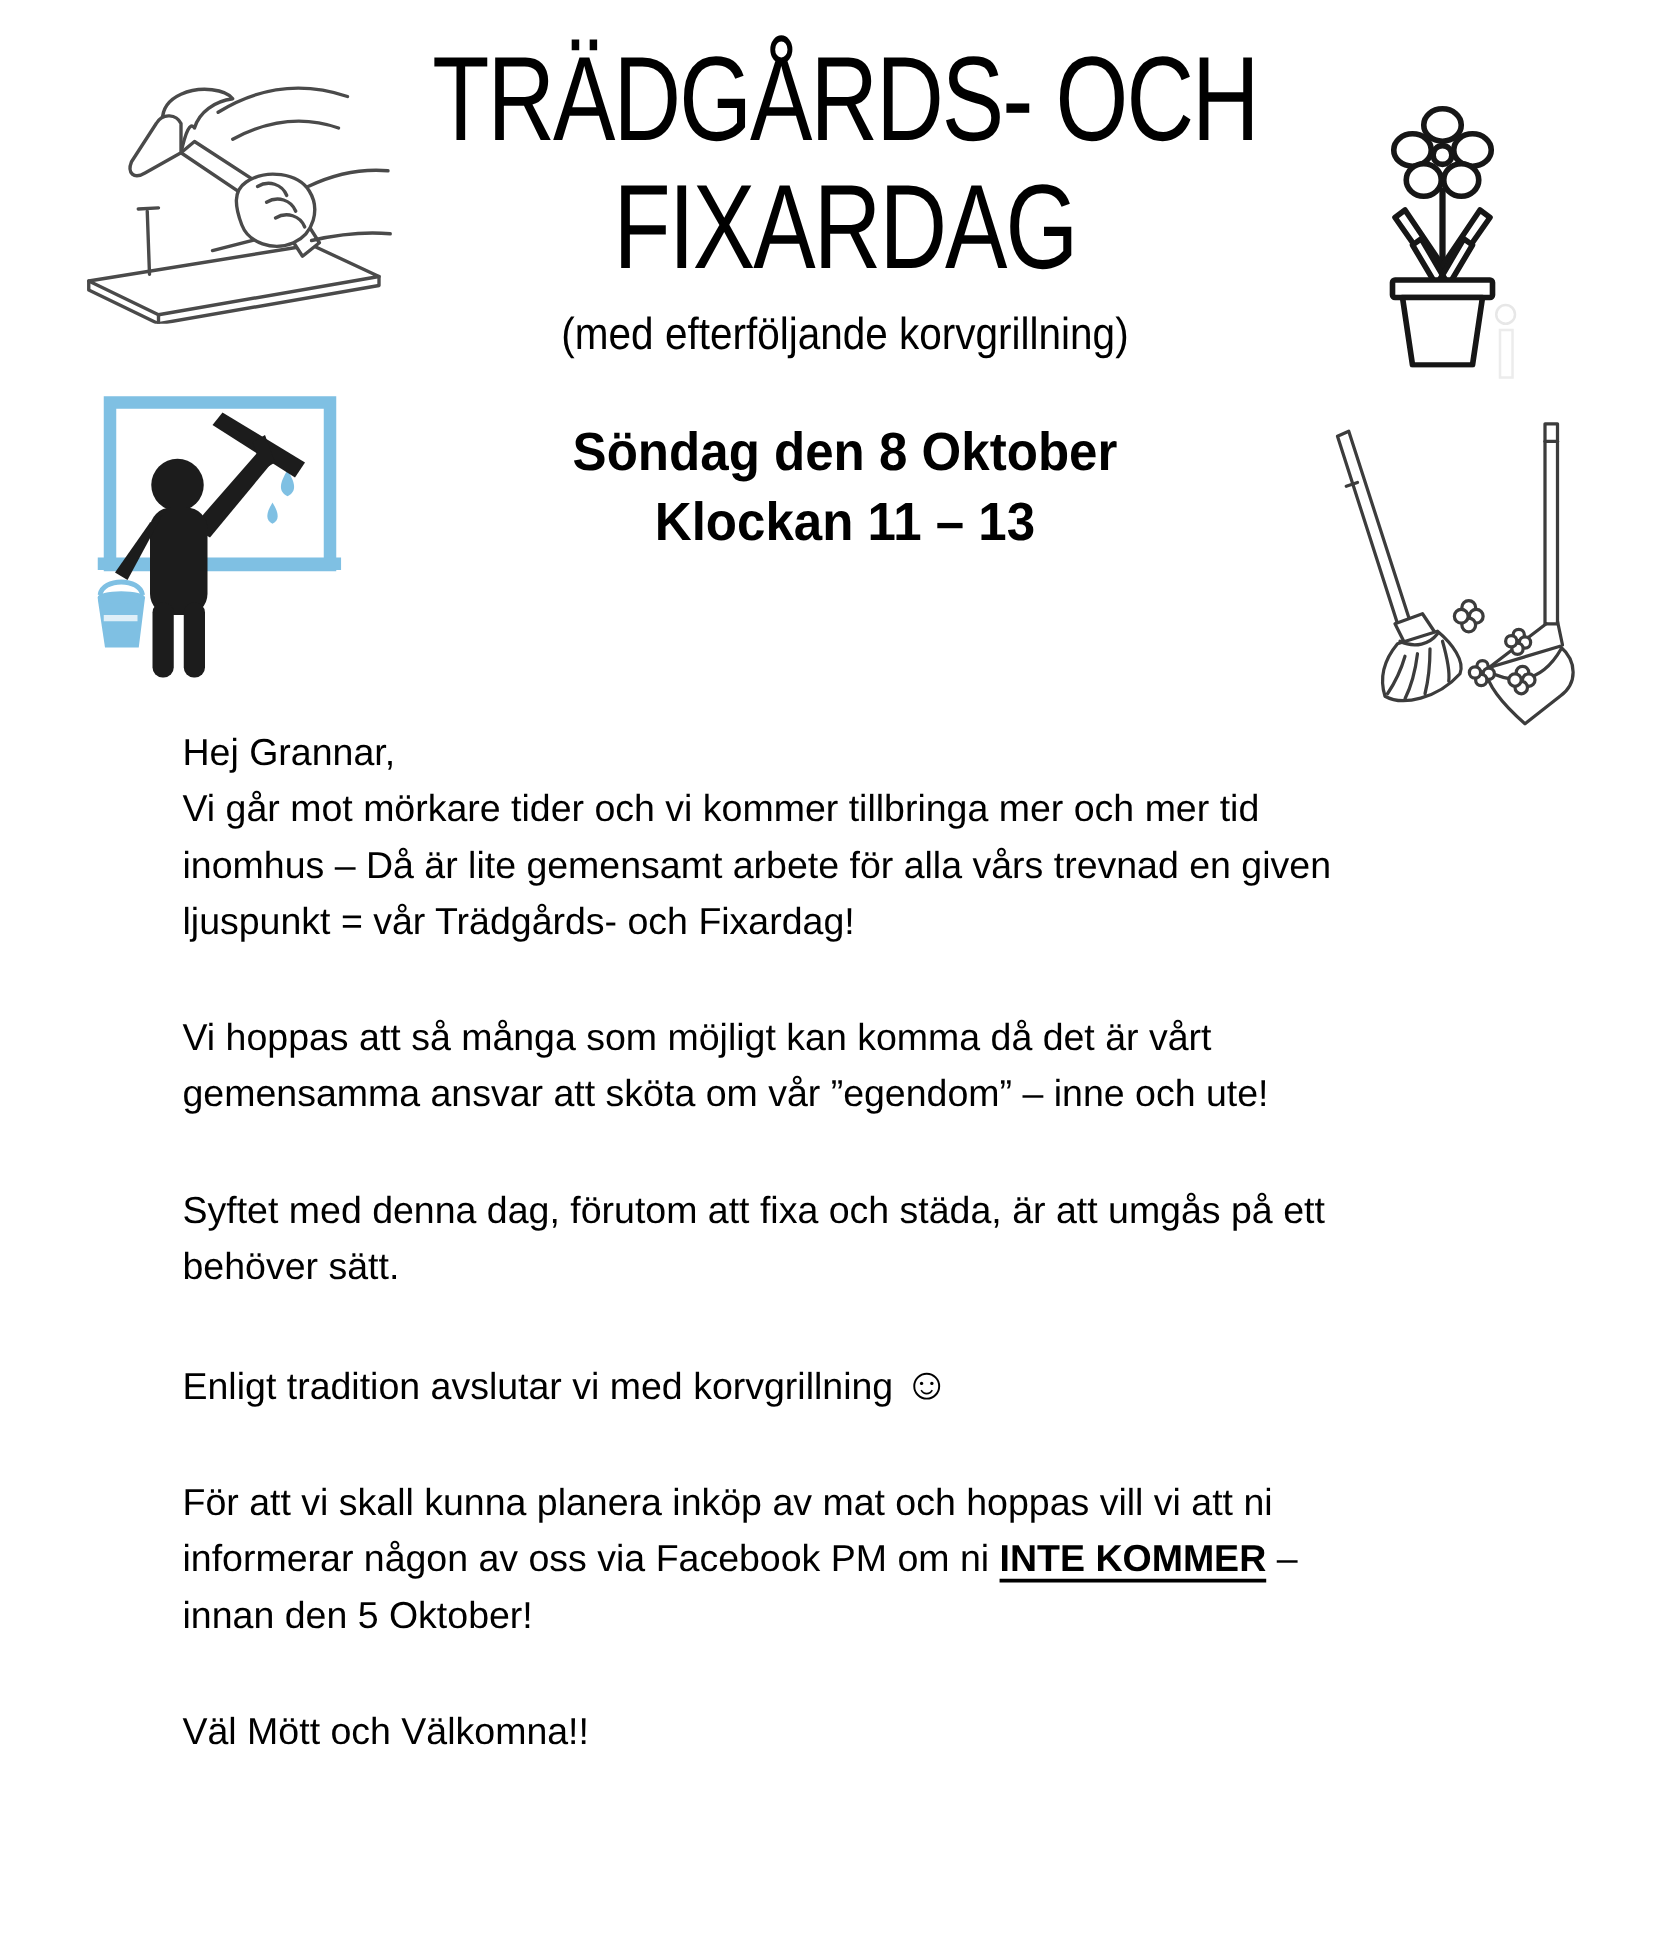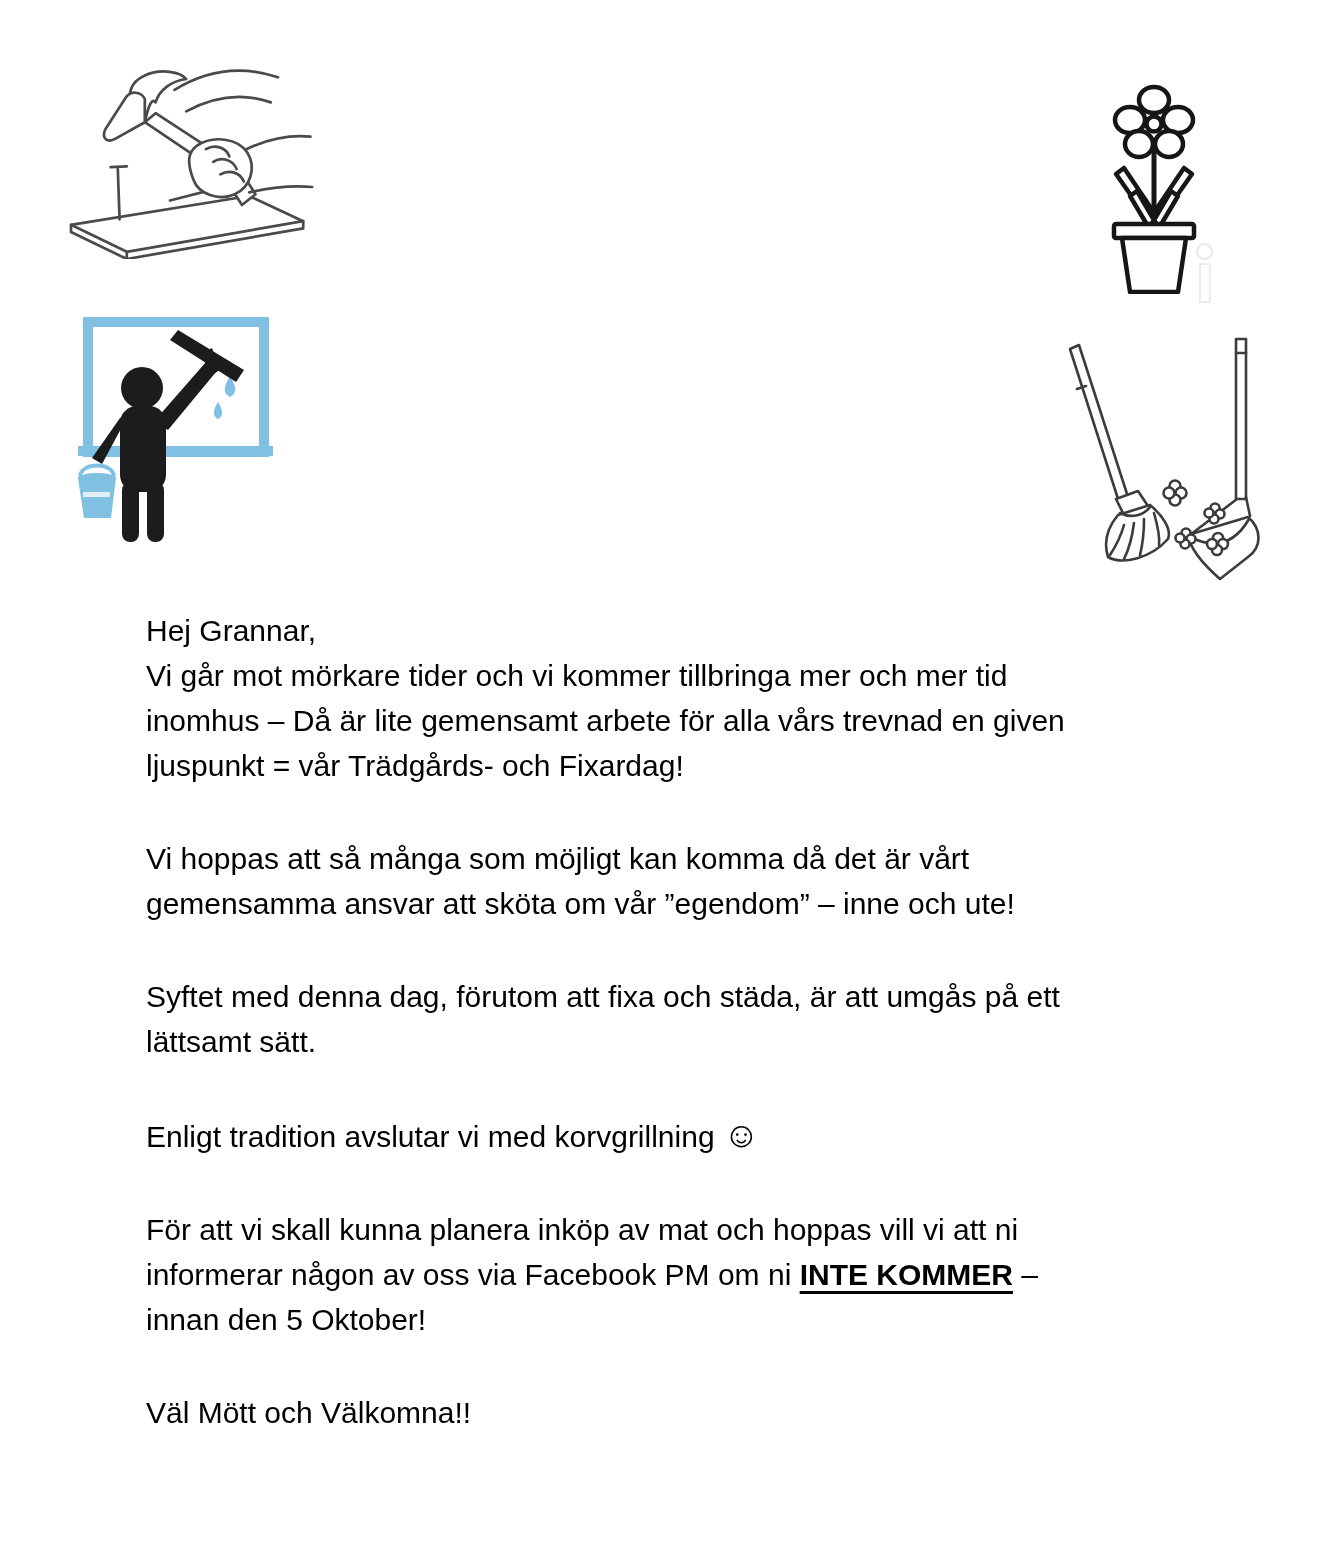--- a/index.html
+++ b/index.html
@@ -10,21 +10,21 @@
   
   .header { position:absolute; left:150px; top:28px; width:1052px; text-align:center; }
   .title-line { font-size:96px; font-weight:400; line-height:104px; white-space:nowrap;
                 transform:scaleX(0.78); transform-origin:50% 50%; letter-spacing:-2px; }
   .title-line2 { line-height:100px; }
   .subtitle { font-size:36px; line-height:46px; margin-top:12px;
               transform:scaleX(0.9); transform-origin:50% 50%; }
   .dates { margin-top:44px; font-size:43px; font-weight:700; line-height:56px;
            transform:scaleX(0.95); transform-origin:50% 50%; }
   
-  .bodytext { position:absolute; left:146px; top:608px; width:1160px;
+  .bodytext { position:absolute; left:146px; top:580px; width:1160px;
               font-size:30px; line-height:45px; }
   .bodytext p { margin:0 0 48px 0; }
   .bodytext p:last-child { margin-bottom:0;margin-top:32px; }
   .strong-u { font-weight:700; text-decoration:underline; text-decoration-thickness:3px; text-underline-offset:6px;text-align:center; }
   .smiley { font-size:36px; line-height:45px; }
   
   .clip { position:absolute; }
   .clip svg { display:block; width:100%; height:100%; }
   .clip-hammer  { left:62px;   top:52px;  width:252px; height:207px; }
   .clip-flower  { left:1102px; top:78px;  width:104px; height:216px; }
@@ -160,35 +160,44 @@
         <g>
           <circle cx="160" cy="205" r="5"></circle>
             <circle cx="165" cy="211" r="5"></circle>
           <circle cx="159" cy="217" r="5"></circle>
             <circle cx="154" cy="211" r="5"></circle>
         </g>
       </g>
     </svg>
   </div>
 
+  <div class="header">
+    <div class="title-line">TRÄDGÅRDS- OCH</div>
+    <div class="title-line title-line2">FIXARDAG</div>
+    <div class="subtitle">(med efterföljande korvgrillning)</div>
+    <div class="dates">
+      <div>Söndag den 8 Oktober</div>
+      <div>Klockan 11 – 13</div>
+    </div>
+  </div>
 
   <div class="bodytext">
     <p>
       <span>Hej Grannar,</span><br>
       <span>Vi går mot mörkare tider och vi kommer tillbringa mer och mer tid</span><br>
       <span>inomhus – Då är lite gemensamt arbete för alla vårs trevnad en given</span><br>
       <span>ljuspunkt = vår Trädgårds- och Fixardag!</span>
     </p>
     <p>
       <span>Vi hoppas att så många som möjligt kan komma då det är vårt</span><br>
       <span>gemensamma ansvar att sköta om vår ”egendom” – inne och ute!</span>
     </p>
     <p>
       <span>Syftet med denna dag, förutom att fixa och städa, är att umgås på ett</span><br>
-      <span>lättsamt sätt.</span>
+      <span>behöver sätt.</span>
     </p>
     <p>
       <span>Enligt tradition avslutar vi med korvgrillning </span><span class="smiley">☺</span>
     </p>
     <p>
       <span>För att vi skall kunna planera inköp av mat och hoppas vill vi att ni</span><br>
       <span>informerar någon av oss via Facebook PM om ni </span><span class="strong-u">INTE KOMMER</span><span> –</span><br>
       <span>innan den 5 Oktober!</span>
     </p>
     <p>

